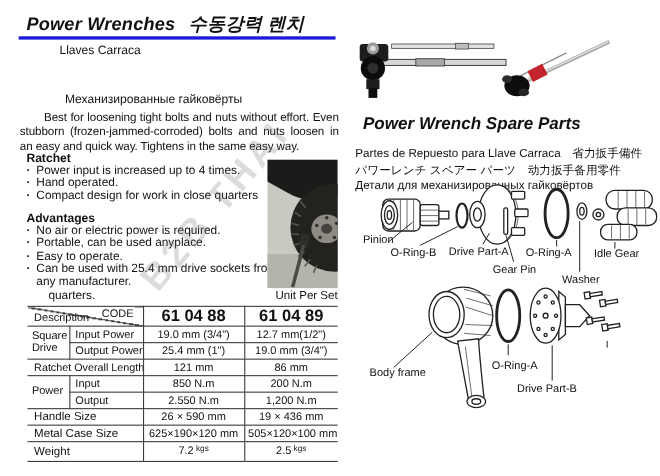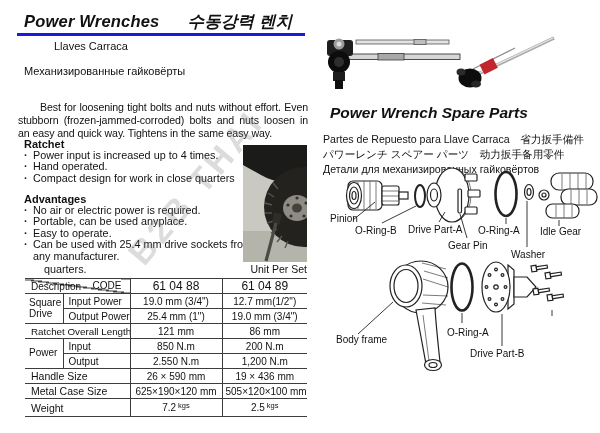--- a/index.html
+++ b/index.html
@@ -2,26 +2,26 @@
 <html><head>
 <meta charset="utf-8">
 <style>
   html,body{margin:0;padding:0;background:#fff;}
   .page{
     position:relative;width:600px;height:433px;background:#ffffff;overflow:hidden;
     font-family:"Liberation Sans","DejaVu Sans",sans-serif;color:#111;
   }
   
   .title{position:absolute;left:24px;top:11px;font-size:16.5px;font-weight:bold;font-style:italic;letter-spacing:.2px;white-space:nowrap;}
-  .title .ko{margin-left:28px;}
+  .title .ko{margin-left:12px;}
   .blue-rule{position:absolute;left:17px;top:33px;width:288px;height:3px;background:#1a1ad9;}
   .sub-line{position:absolute;left:24px;font-size:11px;white-space:nowrap;}
   .sub-es{top:40px;padding-left:30px;}
   .sub-ja{top:53px;}
-  .sub-ru{top:65px;}
+  .sub-ru{top:85px;margin-left:35px;}
   .intro{position:absolute;left:18px;top:90px;width:290px;font-size:10.6px;line-height:1.24;text-align:justify;text-indent:22px;letter-spacing:-.1px;}
   .sect-h{position:absolute;left:24px;font-size:11px;font-weight:bold;}
   .feat-h{top:138px;}
   .adv-h{top:193px;}
   .blist{position:absolute;left:24px;width:232px;font-size:10.8px;line-height:11.4px;}
   .feat-list{top:150px;}
   .adv-list{top:205px;}
   .bl{display:flex;}
   .bl .dot{width:9px;flex:0 0 9px;font-weight:bold;}
   .bl .tx{flex:1;}
@@ -32,21 +32,21 @@
     color:rgba(120,120,120,0.26);z-index:6;pointer-events:none;white-space:nowrap;
   }
   .tire-photo{position:absolute;left:243px;top:145px;width:64px;height:117px;}
   .unit-note{position:absolute;left:195px;top:263px;width:112px;text-align:right;font-size:10.5px;}
   
   .spec{position:absolute;left:25px;top:278px;border-collapse:collapse;table-layout:fixed;width:282px;font-size:10px;color:#111;}
   .spec td{border:1px solid #3c3c3c;padding:0 3px;height:14px;overflow:hidden;white-space:nowrap;}
   .spec tr td:first-child{border-left:none;}
   .spec tr td:last-child{border-right:none;}
   .spec .val{text-align:center;}
-  .spec .code{text-align:center;font-weight:normal;font-size:12px;}
+  .spec .code{text-align:center;font-weight:bold;font-size:15px;}
   .spec .grp{font-size:10px;line-height:1.05;padding-left:4px;white-space:normal;}
   .spec .sub{padding-left:5px;}
   .spec .lbl{padding-left:6px;font-size:9.8px;}
   .spec .wrow td{height:17px;}
   .diag{
     position:relative;height:25px;
     background:linear-gradient(to bottom left,
       transparent calc(50% - .7px), #3c3c3c calc(50% - .7px),
       #3c3c3c calc(50% + .7px), transparent calc(50% + .7px));
   }

